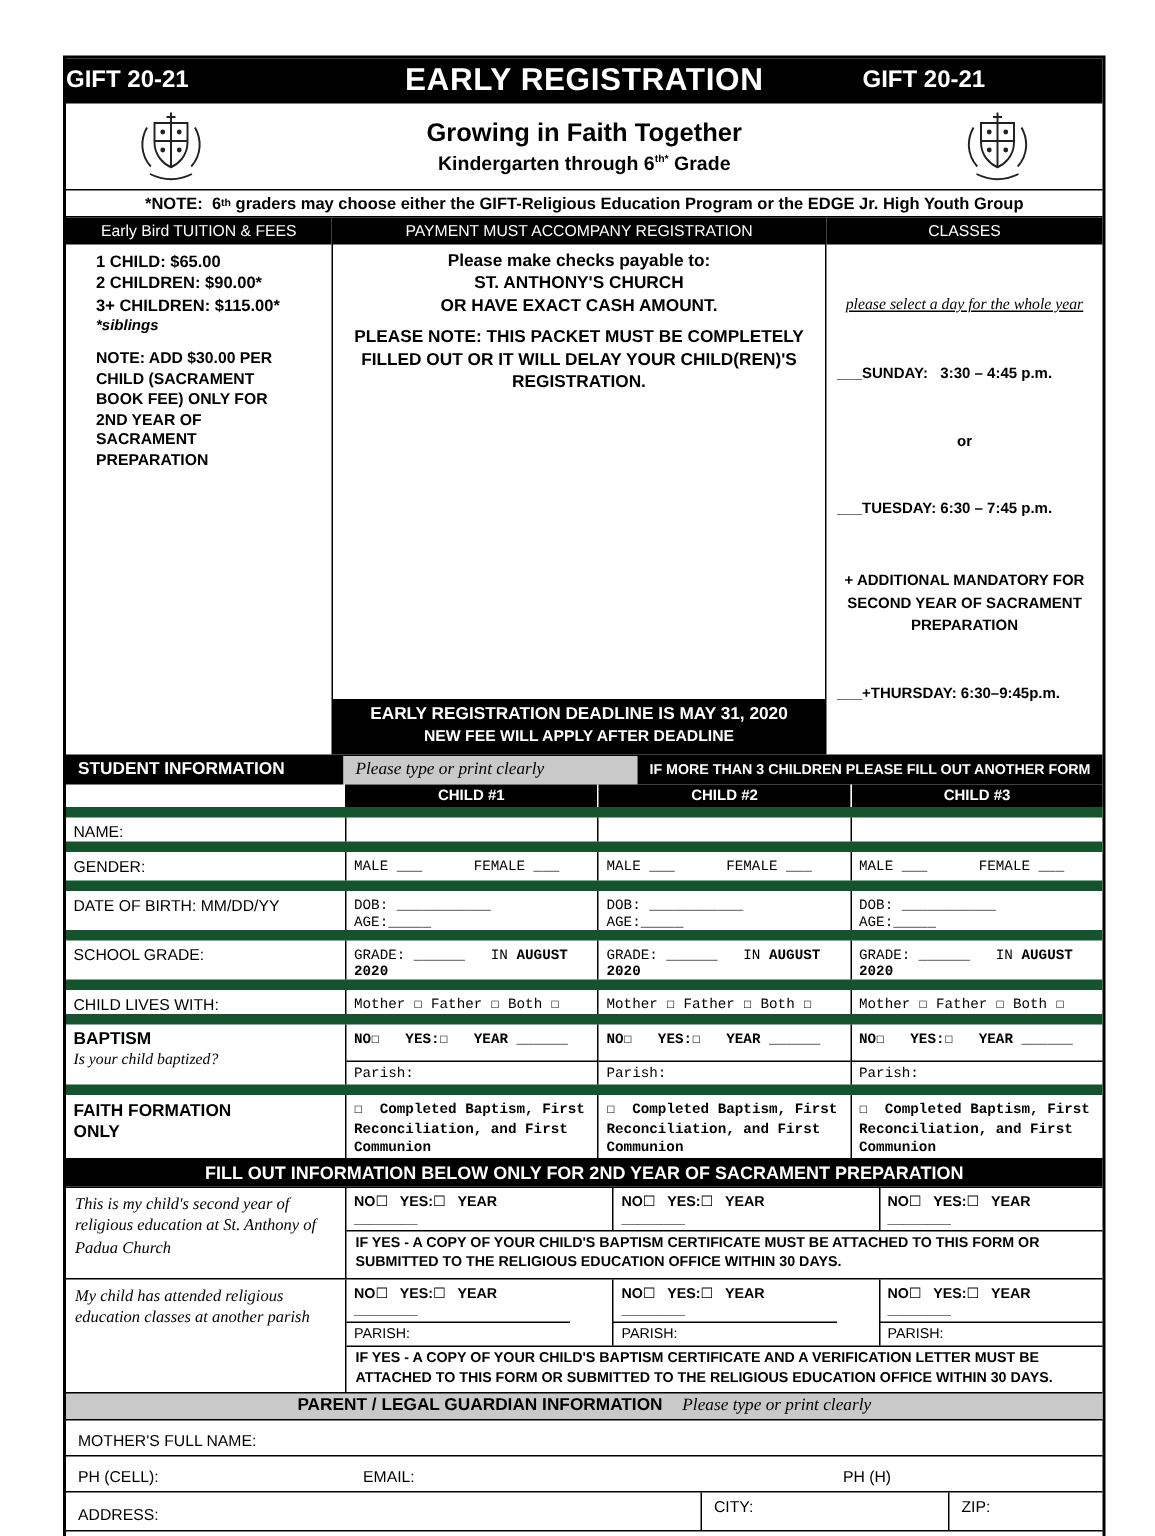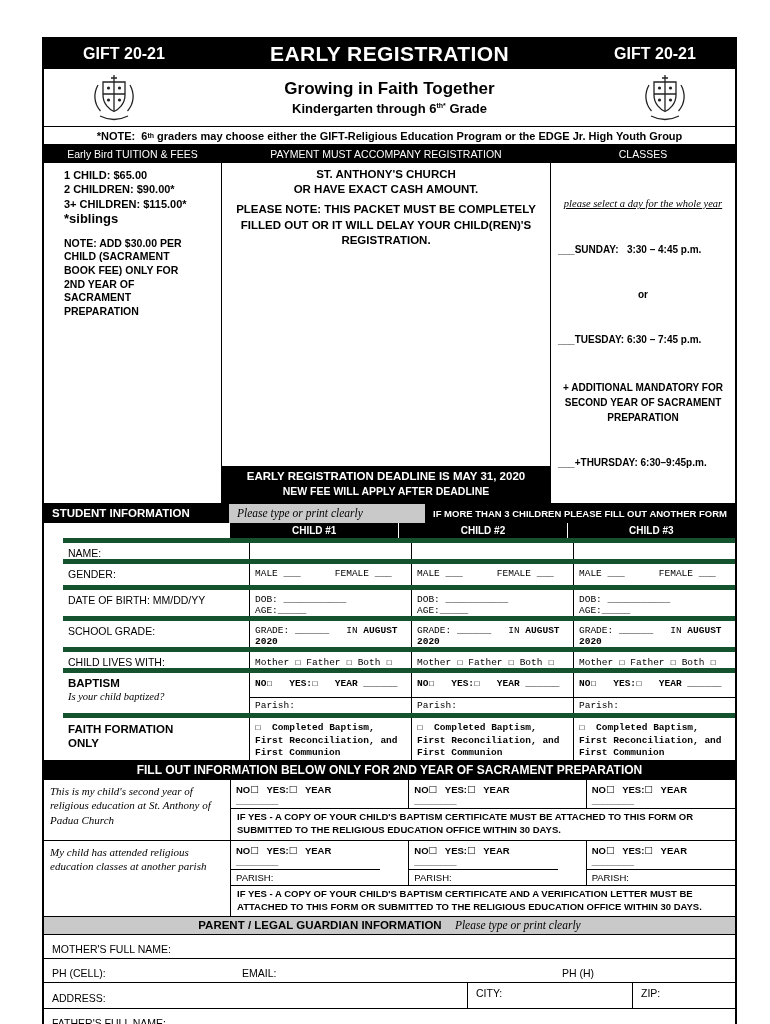--- a/index.html
+++ b/index.html
@@ -4,42 +4,42 @@
 <style>
   * { box-sizing: border-box; margin: 0; padding: 0; }
   html, body { width: 770px; height: 1024px; background: #fff; overflow: hidden;
     font-family: "Liberation Sans", "DejaVu Sans", sans-serif; color: #000; }
   .form { width: 695px; margin: 37px 0 0 42px; border: 2px solid #000; background: #fff; }
   sup { font-size: 7px; vertical-align: super; }
   b { font-weight: bold; }
 
   
   .hdr { display: flex; height: 30px; background: var(--bar-bg,#000); color: var(--bar-fg,#fff); align-items: center; }
-  .hdr-side { width: 160px; text-align: center; font-weight: bold; font-size: 16px; }
+  .hdr-side { width: 160px; font-weight: bold; font-size: 16px; }
   .hdr-center { flex: 1; text-align: center; font-weight: bold; font-size: 21px; letter-spacing: .4px; }
 
   
   .subhdr { display: flex; align-items: center; height: 57px; }
   .logo-wrap { width: 140px; display: flex; justify-content: center; }
   .sub-center { flex: 1; text-align: center; }
   .sub-title { font-size: 17px; font-weight: bold; }
   .sub-grade { font-size: 13px; font-weight: bold; margin-top: 2px; }
 
   
   .note-row { border-top: 1px solid #000; height: 18px; display: flex; align-items: center; justify-content: center;
     font-weight: bold; font-size: 11px; white-space: pre-wrap; }
 
   
   .threecol { display: grid; grid-template-columns: 178px 329px 1fr; border-top: 1px solid #000; min-height: 158px; }
   .col { border-right: 1px solid #000; display: flex; flex-direction: column; }
   .col:last-child { border-right: none; }
   .col-hdr { background: var(--bar-bg,#000); color: var(--bar-fg,#fff); font-weight: normal; font-size: 10.5px;
     text-align: center; padding: 3px 0; }
   .tuition-body { text-align: left; font-weight: bold; font-size: 11px; padding: 5px 20px 3px; line-height: 1.3; }
-  .tuition-sib { font-size: 13px; }
+  .tuition-sib { font-size: 10px; font-style: italic; }
   .tuition-note { margin-top: 9px; font-size: 10.5px; line-height: 1.3; white-space: pre-wrap; }
   .payment-body { text-align: center; font-weight: bold; font-size: 11.5px; padding: 4px 12px 0; line-height: 1.32; flex: 1;
     display: flex; flex-direction: column; }
   .pay-gap { height: 5px; }
   .deadline-box { background: var(--bar-bg,#000); color: var(--bar-fg,#fff); text-align: center; font-weight: bold;
     padding: 3px 2px 4px; margin: auto -12px 0; }
   .deadline-line1 { font-size: 11.5px; }
   .deadline-line2 { font-size: 10.5px; margin-top: 1px; }
   .classes-body { padding: 3px 7px; font-size: 10px; font-weight: bold; line-height: 1.5; white-space: pre-wrap; }
   .classes-hint { font-family: "Liberation Serif", serif; font-style: italic; text-decoration: underline;
@@ -54,21 +54,21 @@
   .stu-b2 { background: var(--gray-bg,#c9c9c9); width: 196px; font-family: "Liberation Serif", serif; font-style: italic;
     font-size: 11.5px; display: flex; align-items: center; padding-left: 8px; }
   .stu-b3 { background: var(--bar-bg,#000); color: var(--bar-fg,#fff); font-weight: bold; font-size: 9.5px; flex: 1;
     display: flex; align-items: center; justify-content: center; }
 
   
   .child-hdr { display: grid; grid-template-columns: 186px 1fr 1fr 1fr; height: 15px; }
   .child-hdr .ch { background: var(--bar-bg,#000); color: var(--bar-fg,#fff); font-weight: bold; font-size: 10px;
     text-align: center; line-height: 15px; }
   .child-hdr .ch + .ch { border-left: 1px solid #fff; }
-  .trow { display: grid; grid-template-columns: 186px 1fr 1fr 1fr; border-top: 5px solid #14532d; margin-left: 19px; }
+  .trow { display: grid; grid-template-columns: 186px 1fr 1fr 1fr; border-top: 7px solid #14532d; }
   .tlabel { padding: 4px 5px 0; font-size: 10.5px; }
   .tcell { border-left: 1px solid #000; padding: 4px 5px 0; font-size: 9.5px; white-space: pre-wrap; font-family: Liberation Mono, monospace; }
   .h-name { min-height: 20px; } .h-gender { min-height: 26px; } .h-dob { min-height: 25px; }
   .h-grade { min-height: 24px; } .h-lives { min-height: 21px; }
   .bap-title { font-weight: bold; font-size: 11.5px; }
   .bap-sub { font-family: "Liberation Serif", serif; font-style: italic; font-size: 10.5px; margin-top: 2px; }
   .baptism-cell { padding: 0; display: flex; flex-direction: column; min-height: 40px; }
   .baptism-cell .noyes { padding: 4px 5px 0; flex: 1; font-weight: bold; }
   .baptism-cell .parish-line { border-top: 1px solid #000; padding: 2px 5px; min-height: 16px; }
   .faith-label { font-weight: bold; font-size: 11.5px; line-height: 1.25; width: 120px; }
@@ -157,20 +157,21 @@
         <div>1 CHILD: $65.00</div>
         <div>2 CHILDREN: $90.00*</div>
         <div>3+ CHILDREN: $115.00*</div>
         <div class="tuition-sib">*siblings</div>
         <div class="tuition-note">NOTE: ADD $30.00 PER CHILD (SACRAMENT BOOK FEE) ONLY FOR 2ND YEAR OF SACRAMENT PREPARATION</div>
       </div>
     </div>
     <div class="col">
       <div class="col-hdr">PAYMENT MUST ACCOMPANY REGISTRATION</div>
       <div class="payment-body">
+        <div>Please make checks payable to:</div>
         <div>ST. ANTHONY'S CHURCH</div>
         <div>OR HAVE EXACT CASH AMOUNT.</div>
         <div class="pay-gap"></div>
         <div>PLEASE NOTE: THIS PACKET MUST BE COMPLETELY FILLED OUT OR IT WILL DELAY YOUR CHILD(REN)'S REGISTRATION.</div>
         <div class="deadline-box">
           <div class="deadline-line1">EARLY REGISTRATION DEADLINE IS MAY 31, 2020</div>
           <div class="deadline-line2">NEW FEE WILL APPLY AFTER DEADLINE</div>
         </div>
       </div>
     </div>

